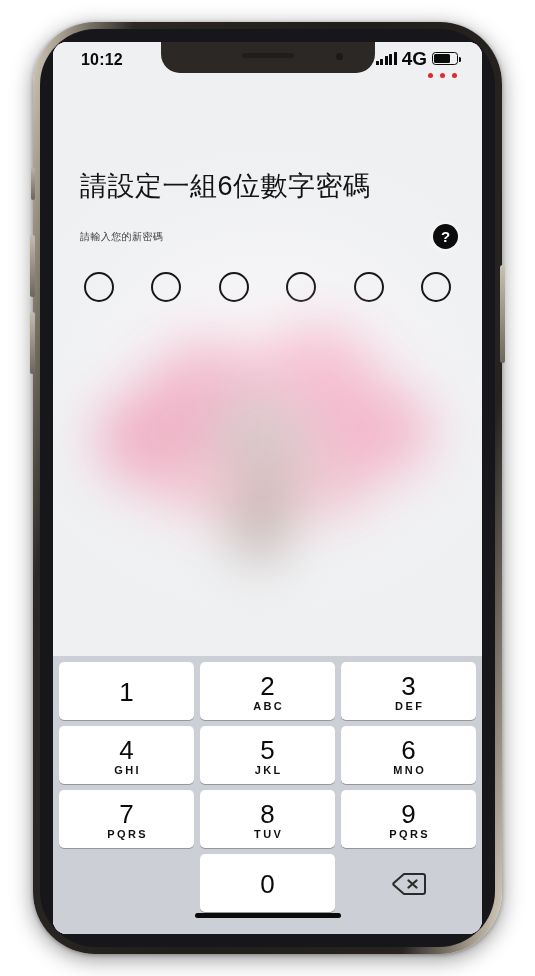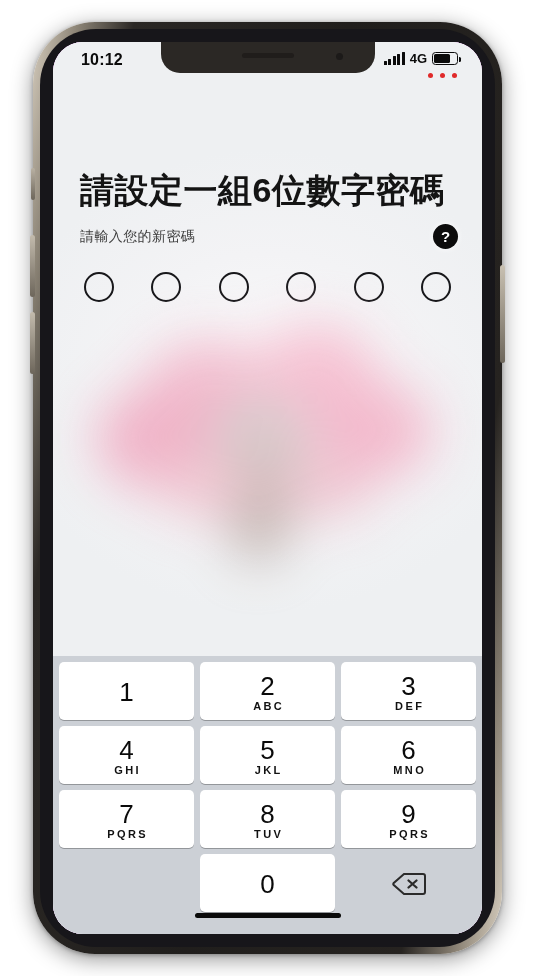--- a/index.html
+++ b/index.html
@@ -79,21 +79,21 @@
     background: linear-gradient(180deg,#c9c1b2,#6d665b);
   }
 
   
   .screen {
     position: absolute;
     left: 13px;
     top: 13px;
     right: 13px;
     bottom: 13px;
-    border-radius: 30px;
+    border-radius: 14px;
     overflow: hidden;
     background: #d946ef;
   }
 
   .screen-bg {
     position: absolute;
     inset: 0;
     background:
       radial-gradient(ellipse 62% 26% at 50% 38%, #fafafb 0%, #f3f3f5 55%, #eef0f2 100%),
       linear-gradient(180deg,#fcfcfd 0%,#f4f4f6 60%,#eceef0 100%);
@@ -170,21 +170,21 @@
     background: #0b0b0b;
     border-radius: 0.5px;
   }
   .sig-bars i:nth-child(1) { height: 4px; }
   .sig-bars i:nth-child(2) { height: 6px; }
   .sig-bars i:nth-child(3) { height: 8.5px; }
   .sig-bars i:nth-child(4) { height: 11px; }
   .sig-bars i:nth-child(5) { height: 13px; }
 
   .net-label {
-    font-size: 13px;
+    font-size: 19px;
     font-weight: bold;
     color: #0b0b0b;
     line-height: 15px;
   }
   .battery {
     position: relative;
     width: 26px;
     height: 13px;
     border: 1.6px solid #0b0b0b;
     border-radius: 3.5px;
@@ -227,38 +227,38 @@
     left: 0;
     right: 0;
     bottom: 0;
     z-index: 20;
   }
 
   .title {
     position: absolute;
     left: 27px;
     top: 84px;
-    font-size: 34px;
-    font-weight: bold;
+    font-size: 27px;
+    font-weight: normal;
     color: #141414;
     letter-spacing: 0.5px;
     white-space: nowrap;
   }
 
   .subtitle-row {
     position: absolute;
     left: 27px;
     right: 24px;
     top: 140px;
     display: flex;
     align-items: center;
     justify-content: space-between;
   }
   .subtitle {
-    font-size: 14px;
+    font-size: 10px;
     color: #3d3d3d;
     letter-spacing: 0.4px;
   }
   .help-btn {
     width: 25px;
     height: 25px;
     border-radius: 50%;
     background: #0c0c0c;
     color: #ffffff;
     font-size: 15px;

